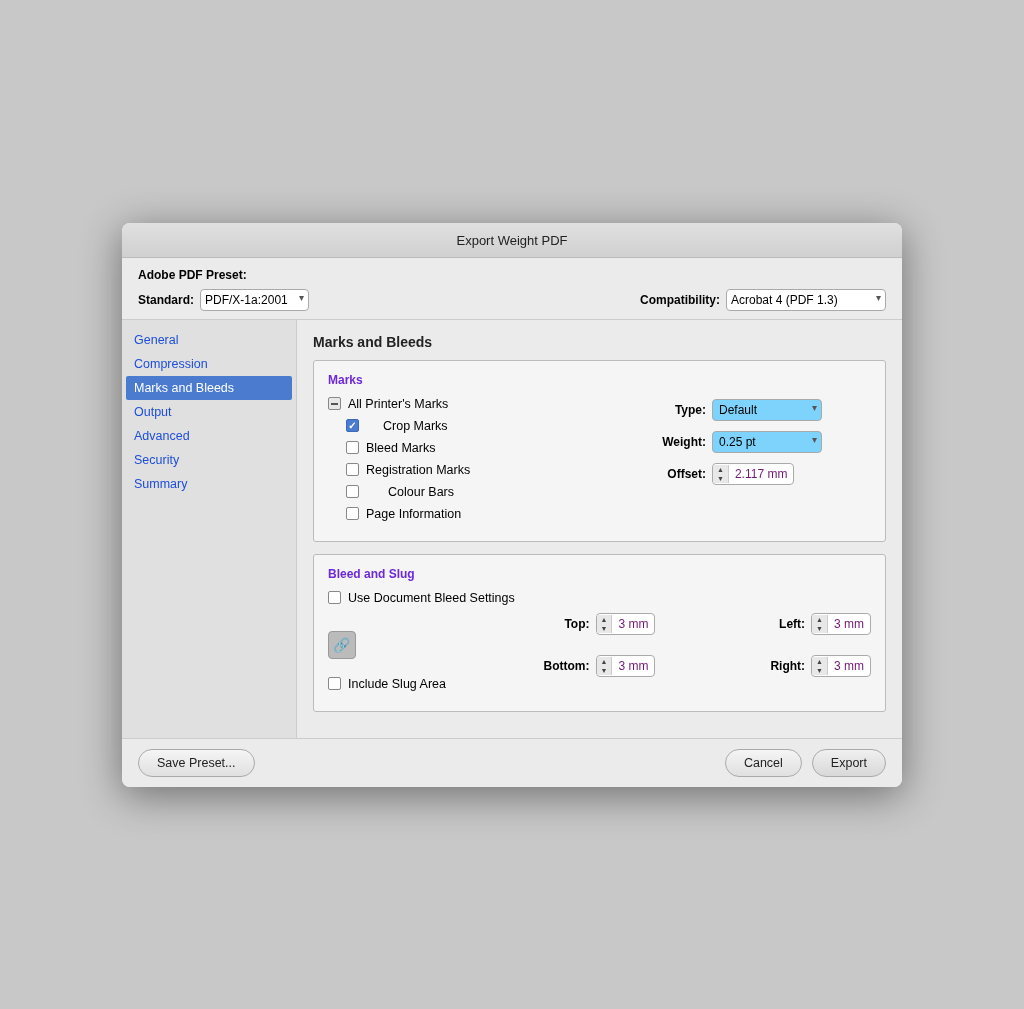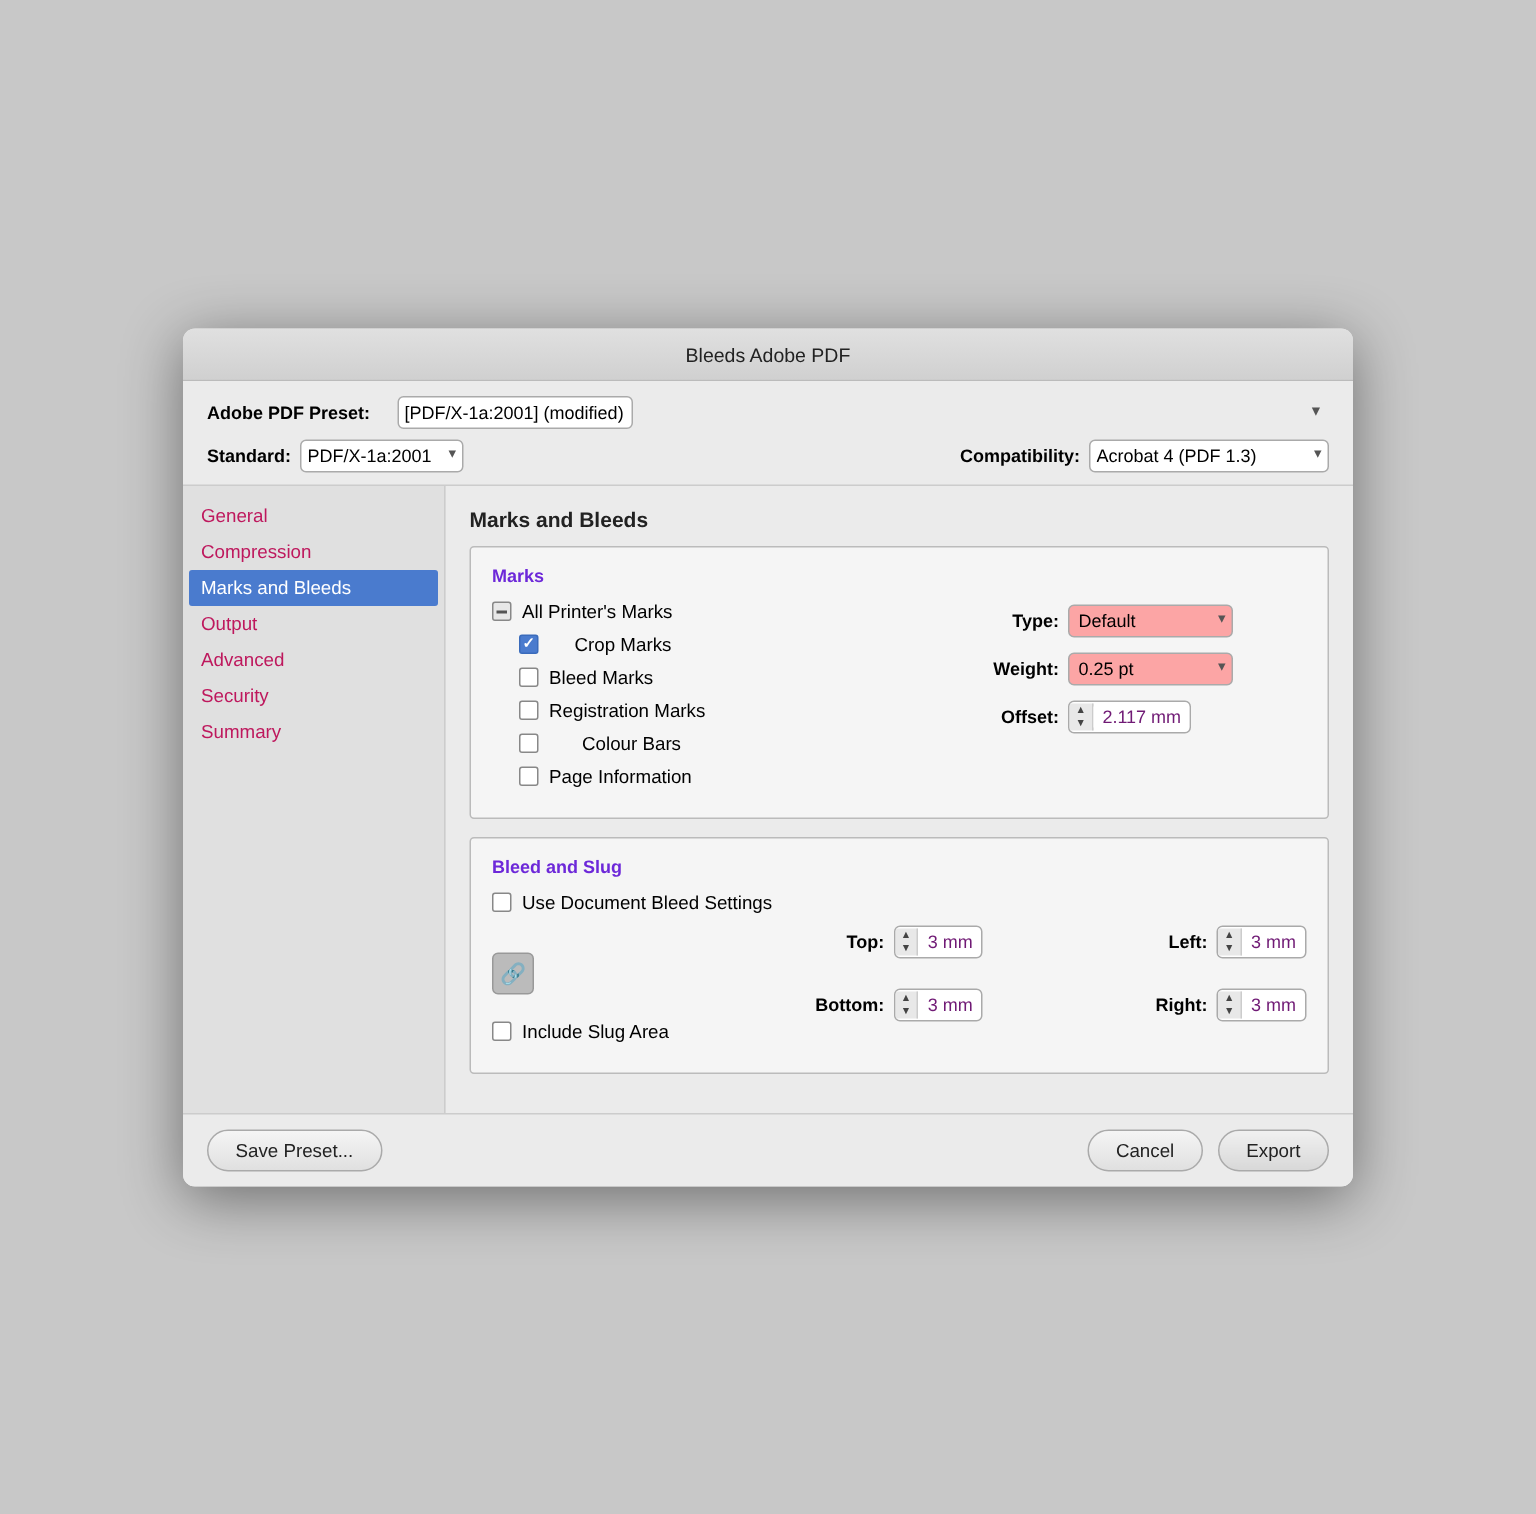--- a/index.html
+++ b/index.html
@@ -113,21 +113,21 @@
     .sidebar {
       width: 175px;
       background: #e0e0e0;
       border-right: 1px solid #ccc;
       padding: 8px 0;
     }
     .sidebar-item {
       padding: 5px 12px;
       cursor: pointer;
       font-size: 12.5px;
-      color: #be185d;
+      color: #1d4ed8;
     }
     .sidebar-item.active {
       background: #4a7bce;
       color: white;
       border-radius: 2px;
       margin: 0 4px;
       padding: 5px 8px;
     }
     .content-area {
       flex: 1;
@@ -193,21 +193,21 @@
       top: 3px;
       font-size: 10px;
       pointer-events: none;
       color: #555;
     }
     .type-select {
       height: 22px;
       font-size: 12px;
       border: 1px solid #aaa;
       border-radius: 4px;
-      background: #fca5a5;
+      background: #7dd3fc;
       padding: 0 20px 0 6px;
       appearance: none;
       -webkit-appearance: none;
       width: 110px;
     }
     .spinner-input {
       display: flex;
       align-items: center;
       border: 1px solid #aaa;
       border-radius: 4px;
@@ -341,31 +341,26 @@
       display: inline-block;
       flex-shrink: 0;
     }
   </style>
 </head>
 <body>
 
 <div class="dialog">
 
   <div class="title-bar">
-    <span>Bleeds Adobe PDF</span>
+    <span>Export Weight PDF</span>
   </div>
 
   <div class="top-bar">
     <div class="top-row">
       <label>Adobe PDF Preset:</label>
-      <div class="preset-wrapper">
-        <select class="preset-select">
-          <option>[PDF/X-1a:2001] (modified)</option>
-        </select>
-      </div>
     </div>
     <div class="second-row">
       <div class="second-row-left">
         <label>Standard:</label>
         <div class="small-select-wrapper">
           <select class="small-select">
             <option>PDF/X-1a:2001</option>
           </select>
         </div>
       </div>

